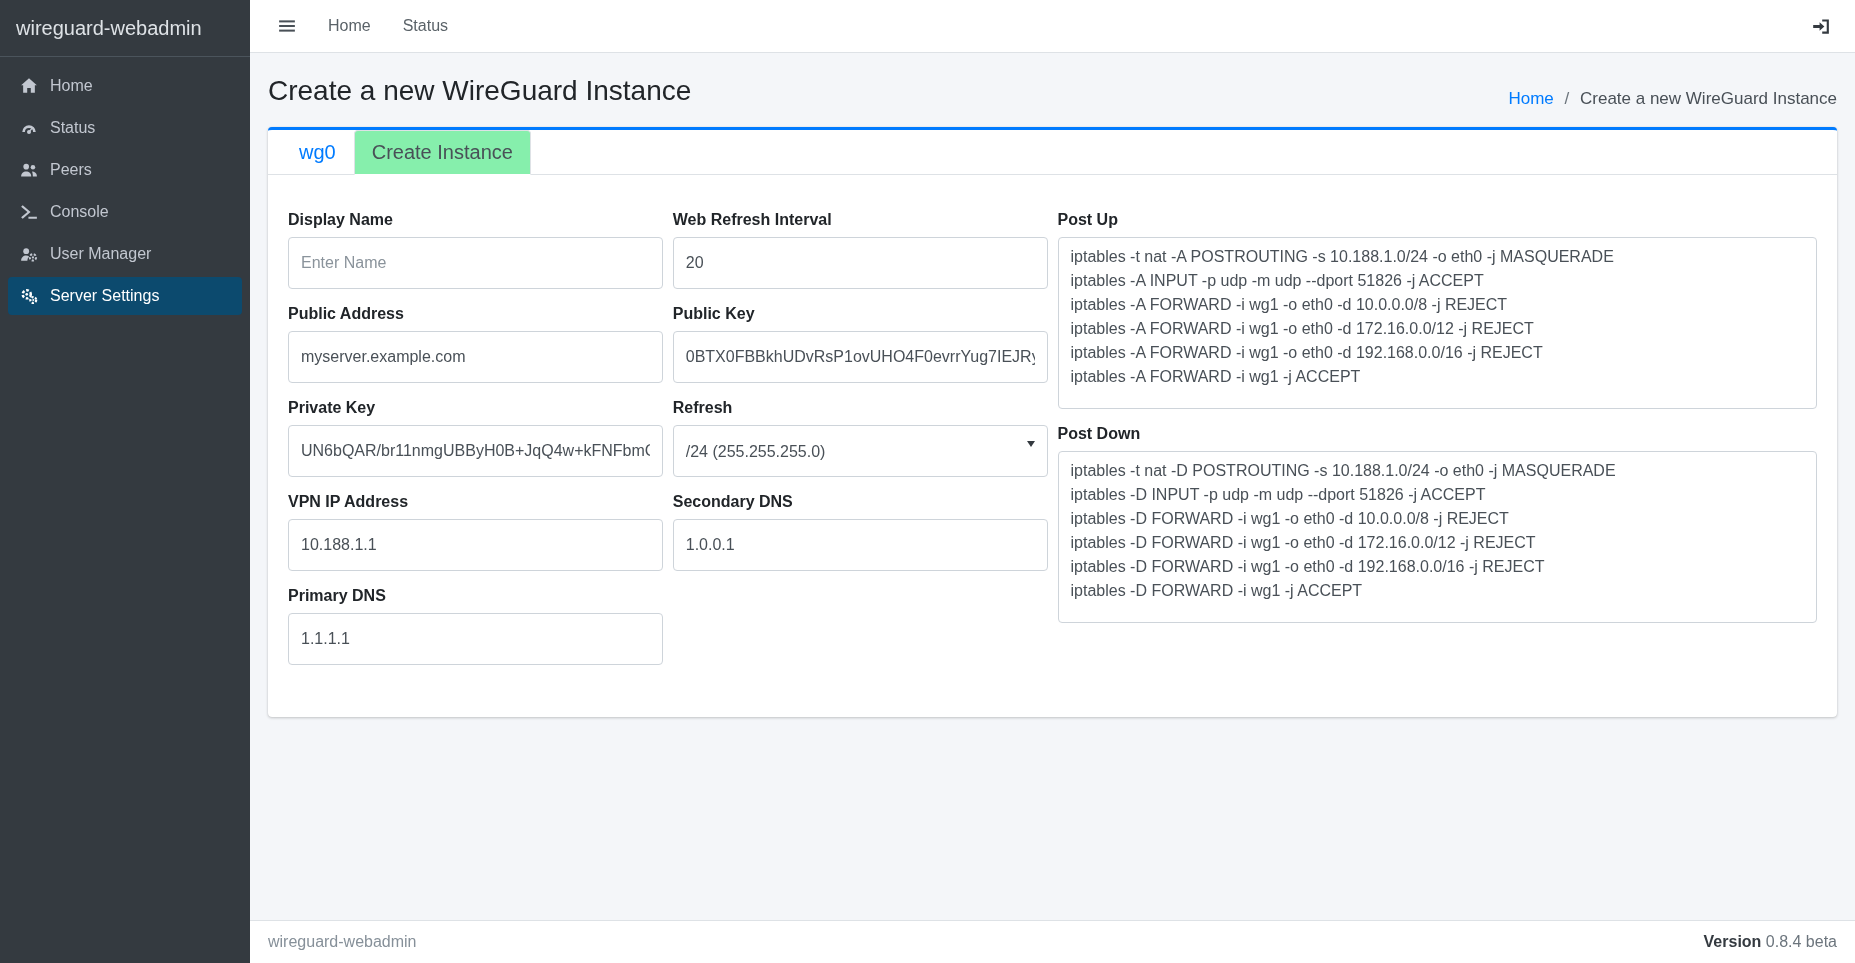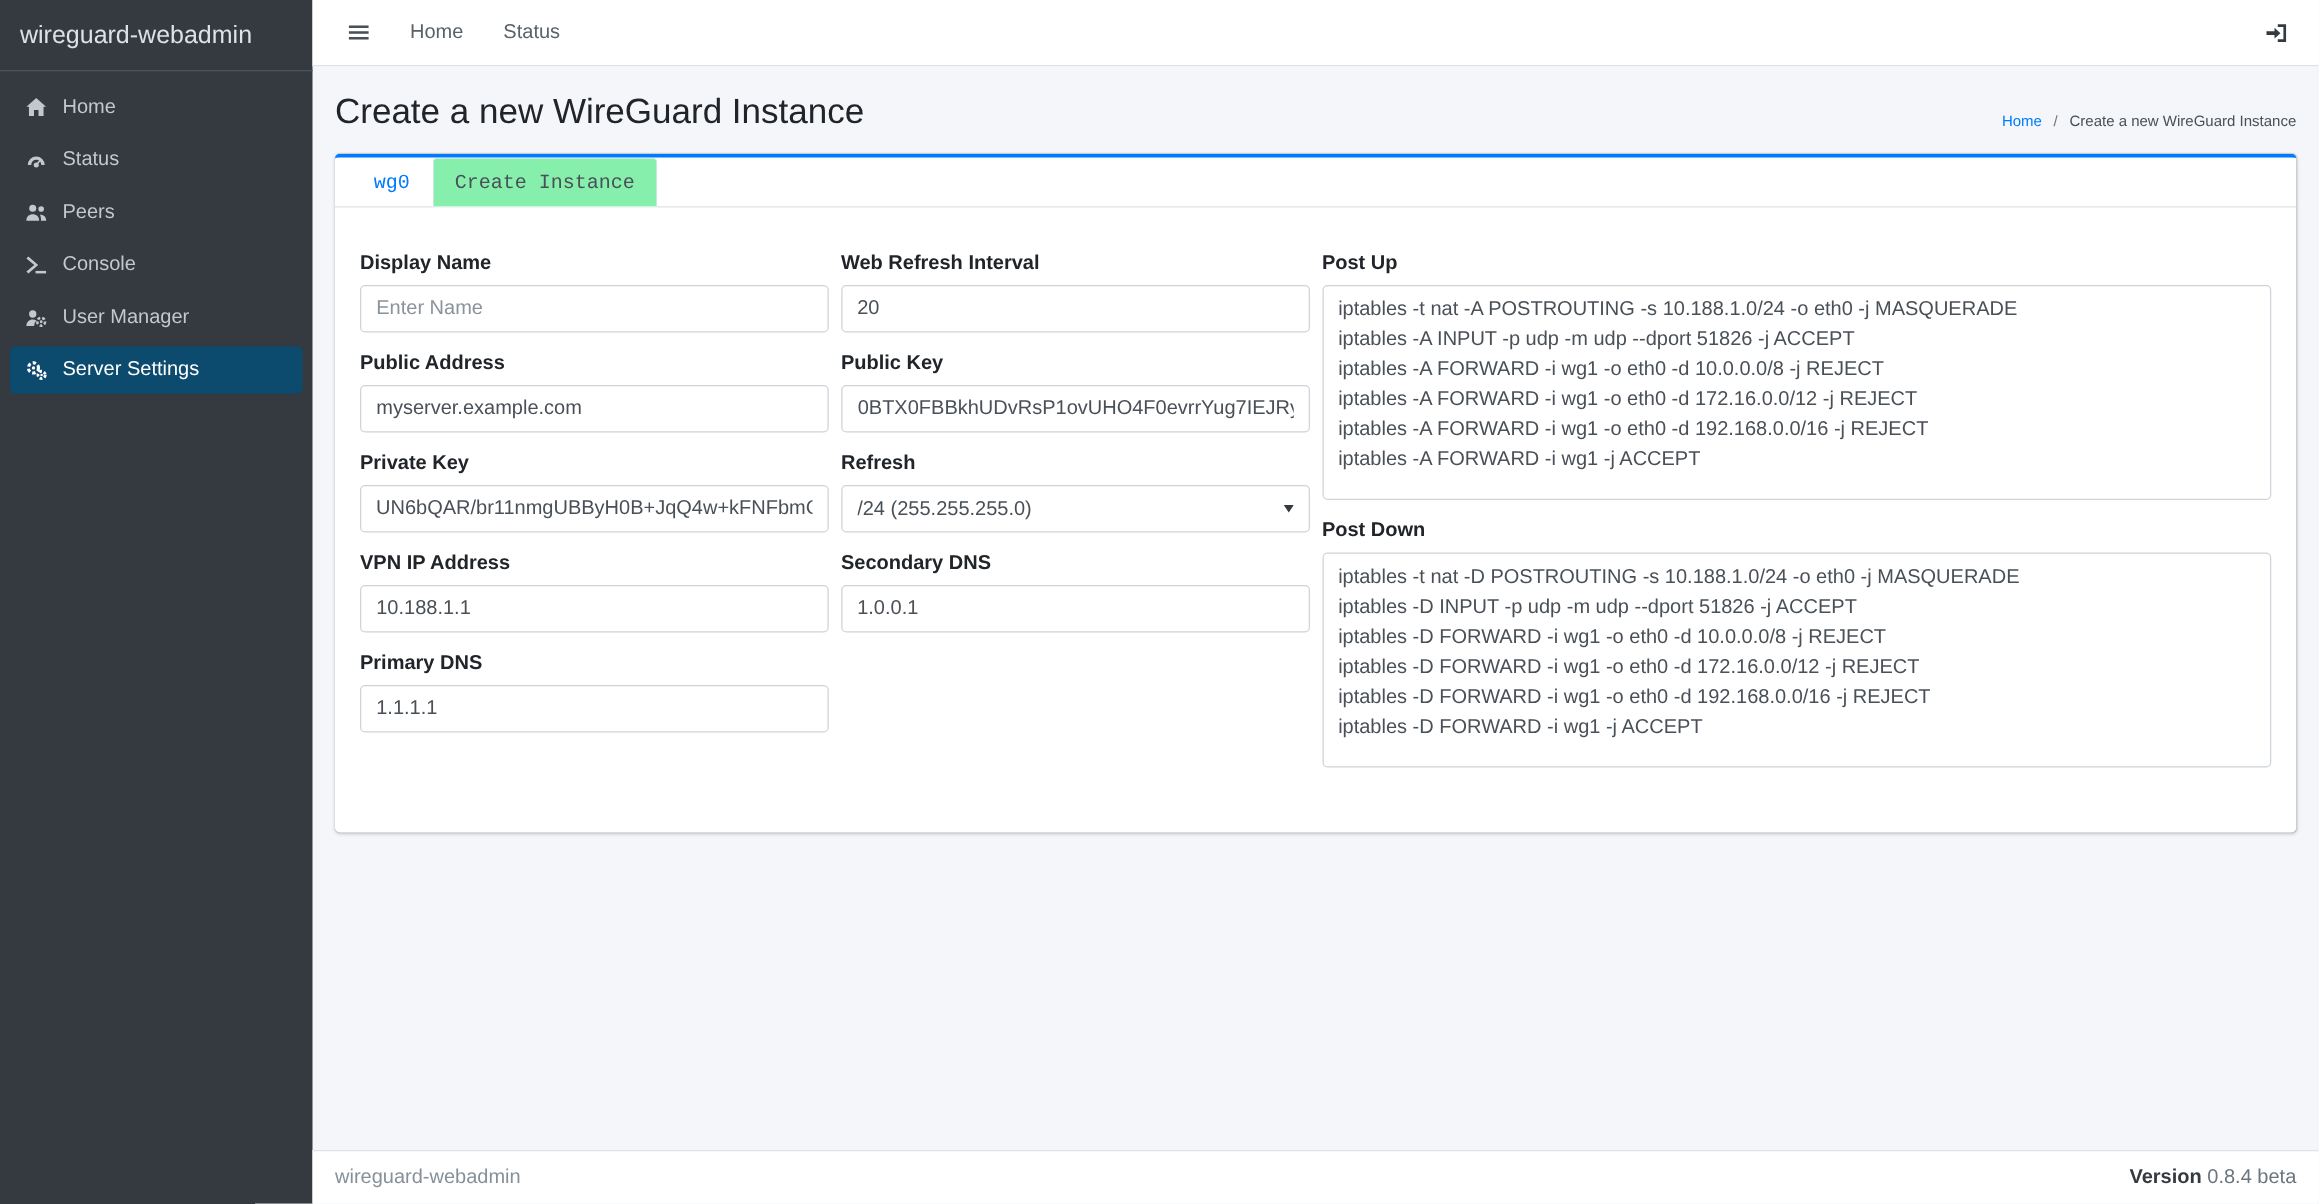--- a/index.html
+++ b/index.html
@@ -36,50 +36,50 @@
   }
   .topnav .nav-link { padding:8px 16px; color:#5a6268; cursor:pointer; }
   .topnav .menu-btn { padding:8px 10px; margin-right:6px; color:#495057; cursor:pointer; display:flex; }
   .topnav .logout { margin-left:auto; color:#343a40; padding:8px 6px; cursor:pointer; display:flex; }
   .content { flex:1; overflow:hidden; }
   .content-header {
     display:flex; justify-content:space-between; align-items:center;
     padding:20px 18px 12px 18px;
   }
   .content-header h1 { margin:0; font-size:28px; font-weight:500; }
-  .breadcrumb { font-size:12px;margin-top:16px; }
+  .breadcrumb { font-size:17px;margin-top:16px; }
   .breadcrumb .bc-home { color:#007bff; text-decoration:none; cursor:pointer; }
   .breadcrumb .bc-sep { color:#6c757d; margin:0 6px; }
   .breadcrumb .bc-current { color:#495057; }
   
   .card {
     margin:6px 18px 16px 18px; background:#fff;
     border-top:3px solid #007bff; border-radius:4px;
     box-shadow:0 0 1px rgba(0,0,0,.15), 0 1px 3px rgba(0,0,0,.2);
   }
   .card-header { padding:0 13px; border-bottom:1px solid #dee2e6; display:flex; }
   .tab {
-    padding:10px 17px; font-size:16px; cursor:pointer; margin-bottom:-1px;
-    border:1px solid transparent; border-radius:4px 4px 0 0;font-family:Liberation Mono, monospace;
+    padding:10px 17px; font-size:20px; cursor:pointer; margin-bottom:-1px;
+    border:1px solid transparent; border-radius:4px 4px 0 0;
   }
   .tab.link { color:#007bff; }
   .tab.active {
     background:#86efac; color:#495057;
     border-color:#dee2e6 #dee2e6 #fff #dee2e6;
   }
   .card-body { padding:20px; }
   
   .form-row { display:flex; margin:16px -5px; }
   .fcol { padding:0 5px; }
   .fcol.c3 { width:25%; }
   .fcol.c6 { width:50%; }
   .form-group { margin-bottom:16px; }
   label { display:inline-block; font-weight:700; margin-bottom:8px; font-size:16px; }
   .ctl {
-    display:block; width:100%; height:38px; padding:7px 12px;
+    display:block; width:100%; height:52px; padding:7px 12px;
     font-size:16px; font-family:"Liberation Sans", sans-serif; color:#495057;
     background:#fff; border:1px solid #ced4da; border-radius:4px; outline:none;
   }
   .ctl::placeholder { color:#8a939b; }
   .split { display:flex; gap:10px; }
   .split > div { flex:1; }
   .select-wrap { position:relative; }
   select.ctl { appearance:none; -webkit-appearance:none; padding-right:28px; }
   .select-wrap::after {
     content:""; position:absolute; right:13px; top:16px;

